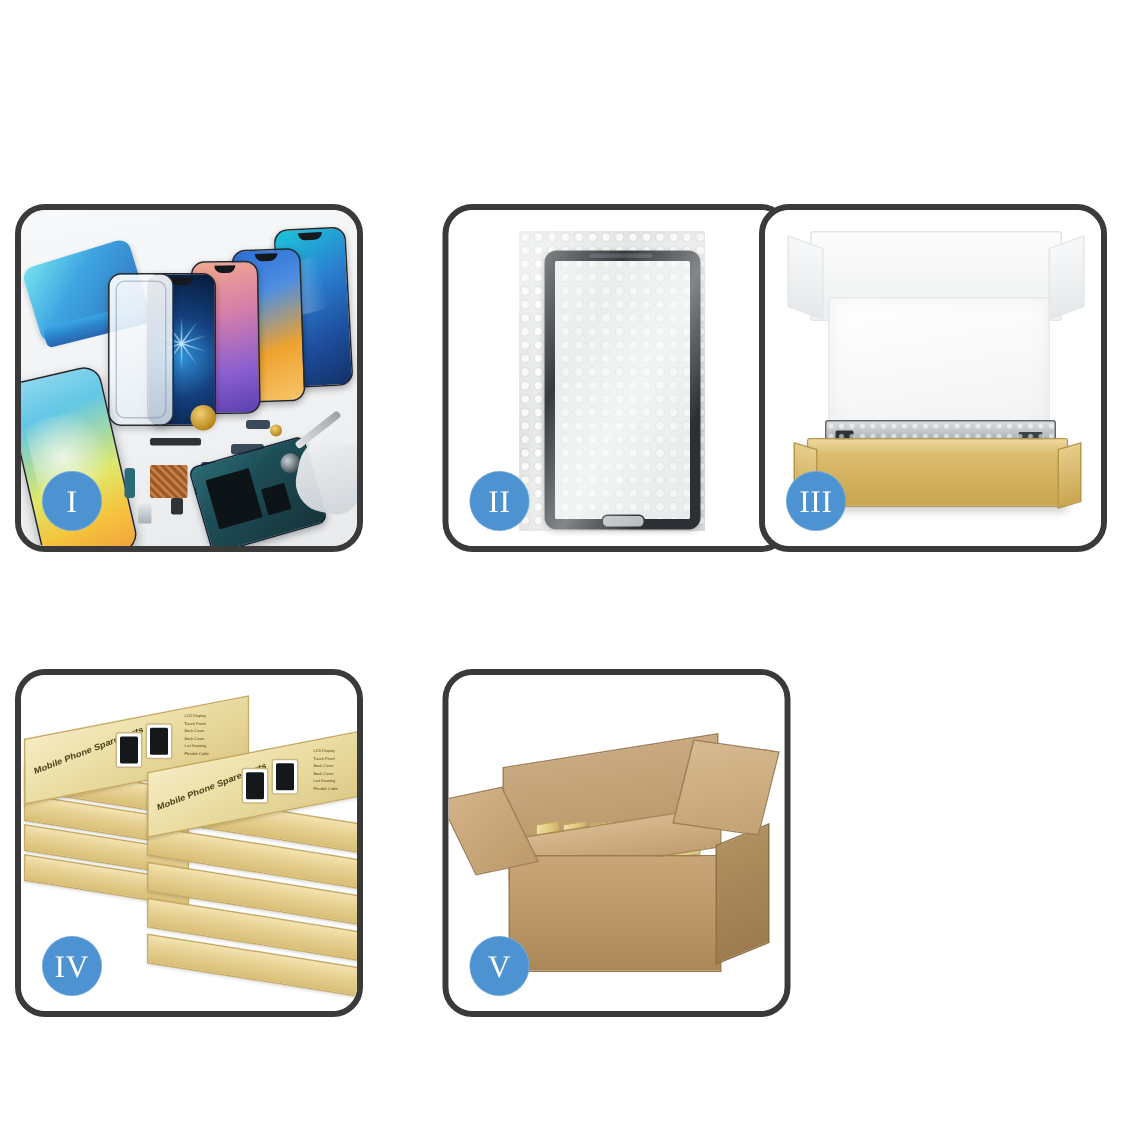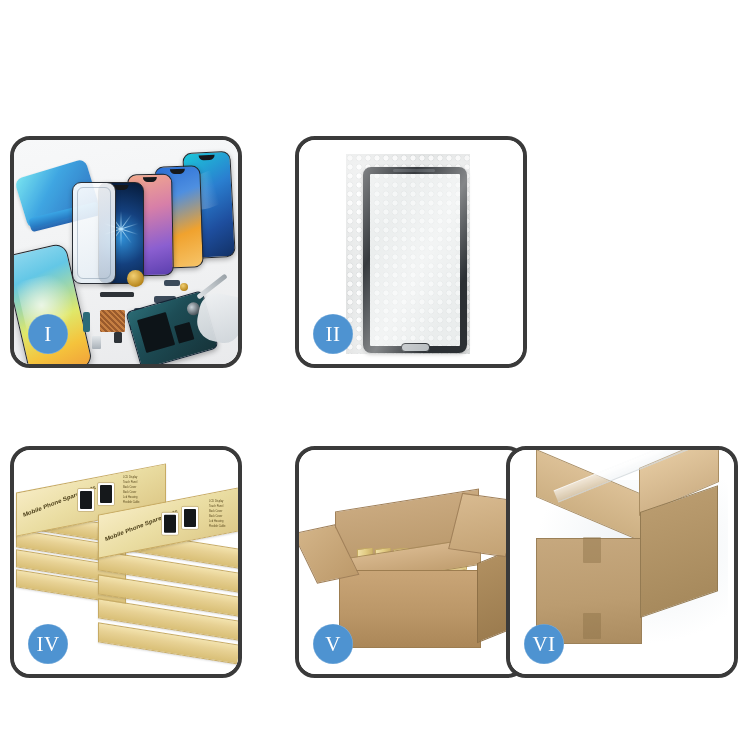--- a/index.html
+++ b/index.html
@@ -355,20 +355,38 @@
         <div class="scene-2">
           <div class="bw-sheet">
             <div class="bw-panel"></div>
             <div class="bw-gloss"></div>
           </div>
         </div>
         <div class="badge">II</div>
       </div>
     </div>
 
+    <div class="panel p-r1 p-c3">
+      <div class="panel-inner">
+        <div class="scene-3">
+          <div class="k-lidback"></div>
+          <div class="k-foam"></div>
+          <div class="k-prod">
+            <div class="chip"></div>
+              <div class="chip2"></div>
+          </div>
+          <div class="k-box">
+            <div class="lip"></div>
+              <div class="lflap"></div>
+              <div class="rflap"></div>
+          </div>
+        </div>
+        <div class="badge">III</div>
+      </div>
+    </div>
 
     <div class="panel p-r2 p-c1">
       <div class="panel-inner">
         <div class="scene-4">
           <div class="stack">
 
             <div class="gbox" style="left:2px;top:58px;width:108px;height:16px;transform:skewY(9deg);"></div>
             <div class="gbox" style="left:2px;top:78px;width:108px;height:16px;transform:skewY(9deg);"></div>
             <div class="gbox" style="left:2px;top:98px;width:108px;height:16px;transform:skewY(9deg);"></div>
             <div class="gbox" style="left:2px;top:118px;width:108px;height:16px;transform:skewY(9deg);"></div>
@@ -439,31 +457,15 @@
           <div class="c-top"></div>
           <div class="c-body"></div>
           <div class="c-right"></div>
           <div class="c-flap-left"></div>
           <div class="c-flap-right"></div>
         </div>
         <div class="badge">V</div>
       </div>
     </div>
 
-    <div class="panel p-r2 p-c3">
-      <div class="panel-inner">
-        <div class="scene-6">
-          <div class="s-shadow"></div>
-          <div class="s-top-l"></div>
-          <div class="s-top-r"></div>
-          <div class="s-front">
-            <div class="s-label" style="left:46px;top:-2px;"></div>
-            <div class="s-label" style="left:46px;top:74px;"></div>
-          </div>
-          <div class="s-right"></div>
-          <div class="s-tape"></div>
-        </div>
-        <div class="badge">VI</div>
-      </div>
-    </div>
 
   </div>
 </div>
 
 </body></html>

